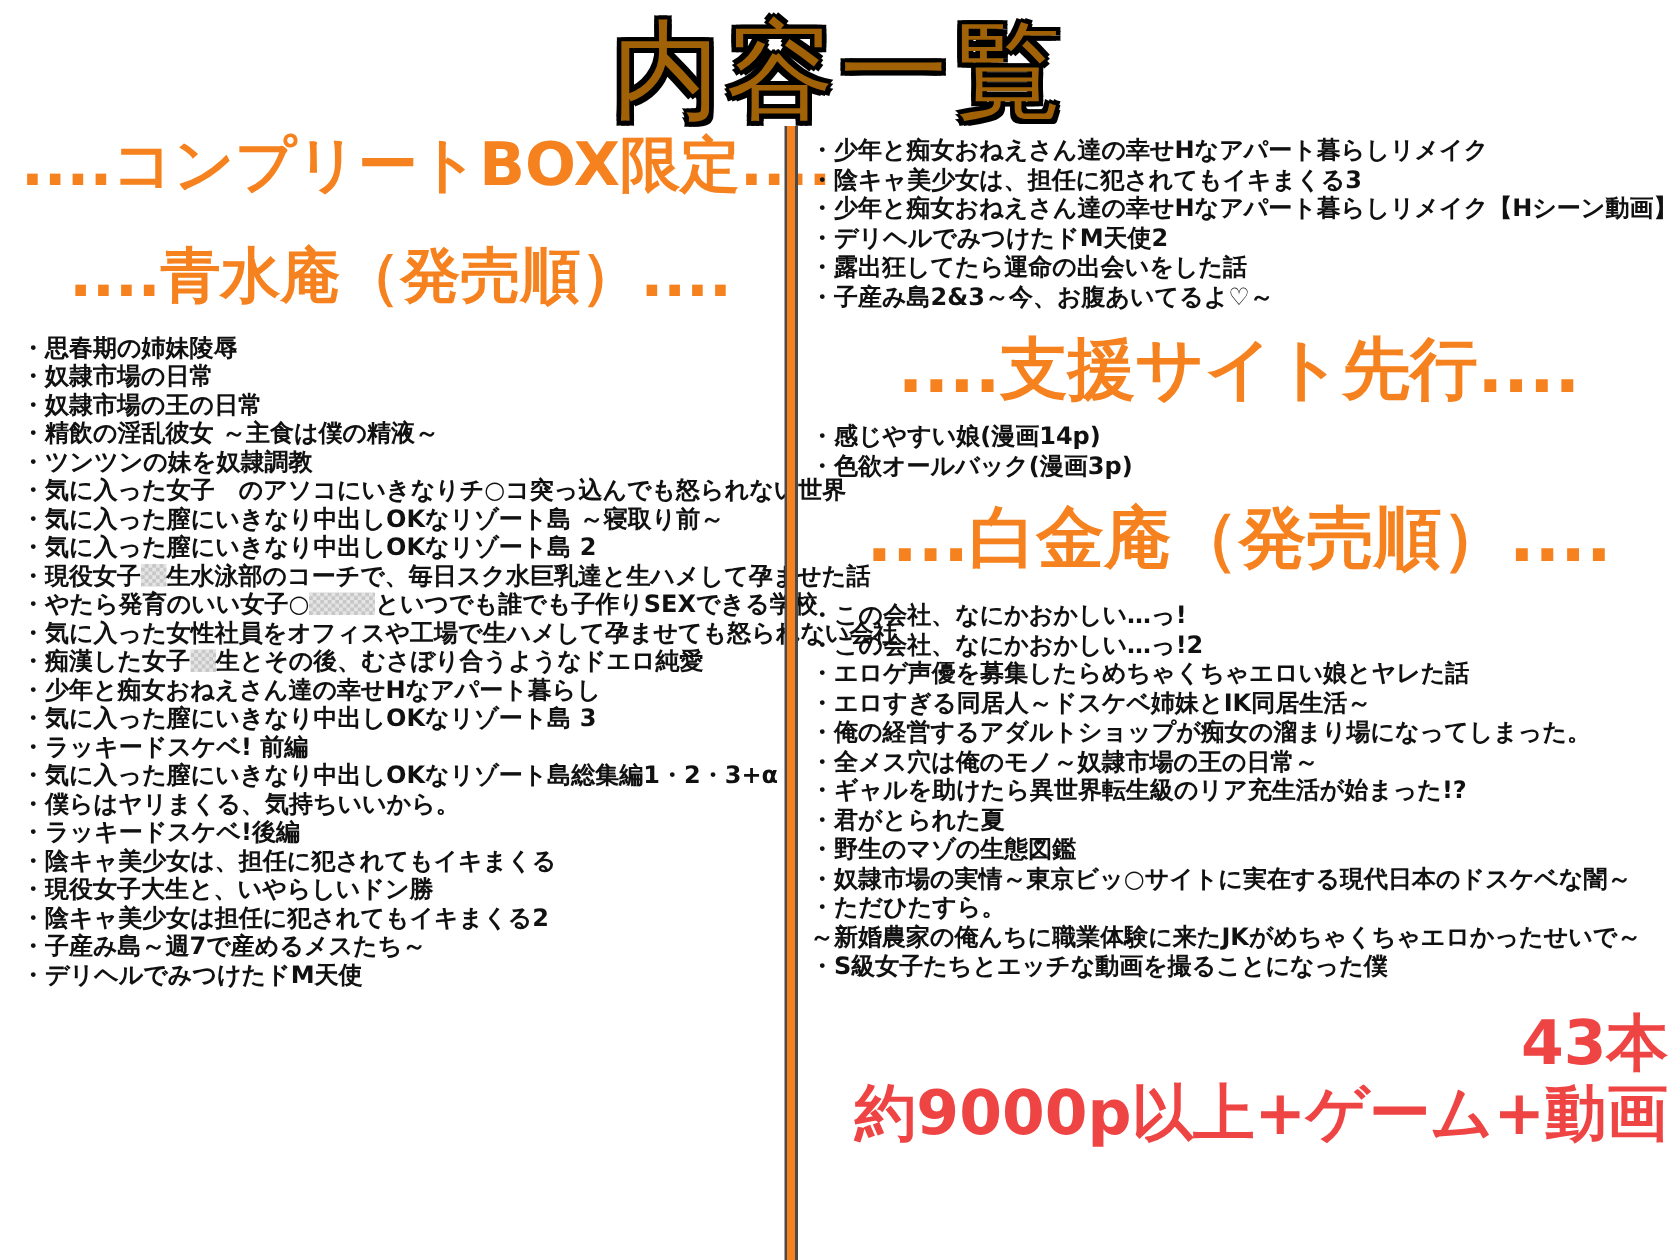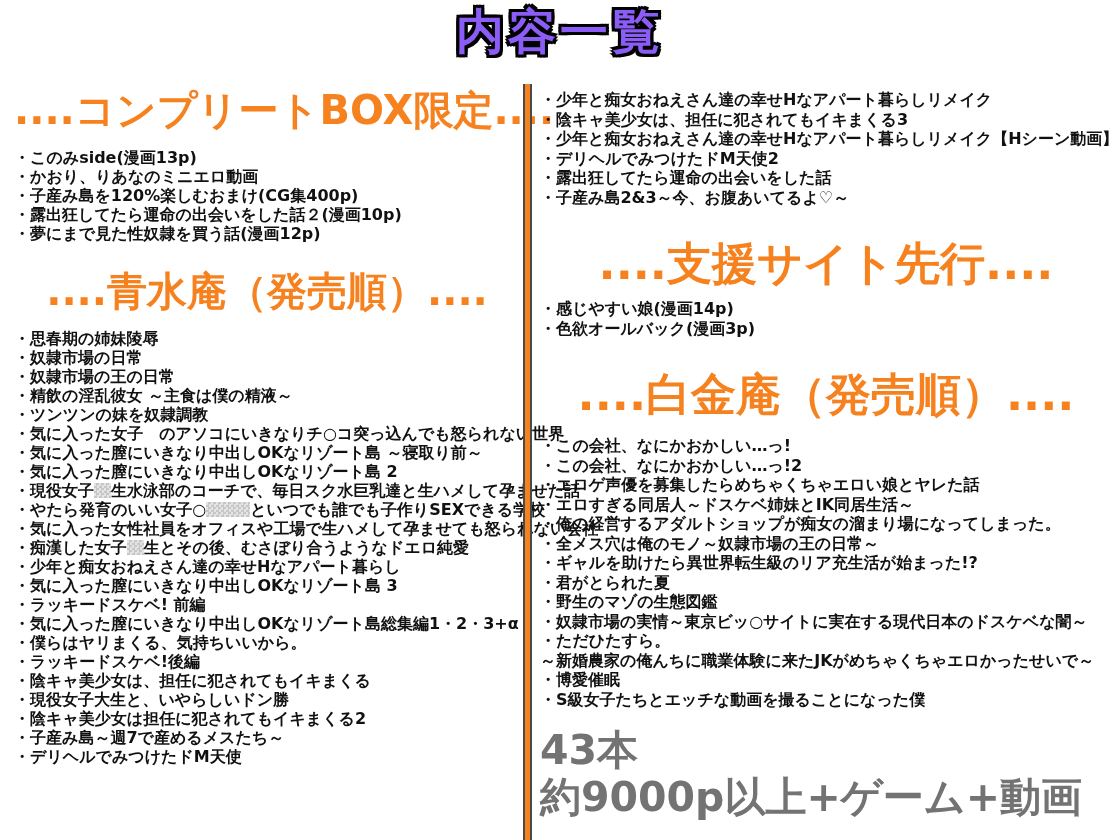--- a/index.html
+++ b/index.html
@@ -7,22 +7,22 @@
     position:relative;
     width:1120px; height:840px;
     background:#ffffff;
     overflow:hidden;
     font-family:"DejaVu Sans", sans-serif;
   }
   
   .page-title {
     position:absolute; top:0; left:0; width:100%;
     margin:0; text-align:center;
-    font-size:48px; font-weight:700; letter-spacing:4px;
-    color:#8b5cf6;
+    font-size:72px; font-weight:400; letter-spacing:4px;
+    color:#a16207;
     text-shadow:
       -3px -3px 0 #000, 3px -3px 0 #000, -3px 3px 0 #000, 3px 3px 0 #000,
       -3px 0 0 #000, 3px 0 0 #000, 0 -3px 0 #000, 0 3px 0 #000;
   }
   
   .col { position:absolute; top:84px; }
   .col-left  { left:14px;  width:506px; }
   .col-right { left:540px; width:572px; }
   .divider {
     position:absolute; top:84px; bottom:0; left:523px; width:9px;
@@ -30,58 +30,51 @@
       #4a4a4a 0 2px, #F6821F 2px 7px, #4a4a4a 7px 9px);
   }
   
   .section-heading {
     margin:0; text-align:center;
     color:#F6821F; font-weight:900; white-space:nowrap;
   }
   .col-left .section-heading  { font-size:40px; line-height:52px; }
   .col-right .section-heading { font-size:45px; line-height:58px; }
   .heading-gap-left  { margin-top:22px; }
-  .heading-gap-right { margin-top:28px; }
+  .heading-gap-right { margin-top:10px; }
   
   .list { margin-top:12px; }
   .list .item {
     color:#111111; font-size:16px; font-weight:bold;
     line-height:19px; white-space:nowrap;
   }
   .col-right .list .item { line-height:19.5px; }
   .list-tight { margin-top:6px; }
   
   .censor {
     display:inline-block; width:17px; height:15px; vertical-align:-2px;
     background:repeating-conic-gradient(#c7c7c7 0% 25%, #e4e4e4 0% 50%) 0 0 / 5px 5px;
   }
   .censor.wide { width:44px; }
   
   .totals { margin-top:18px; }
   .totals .totals-line {
-    color:#737373; font-size:41px; font-weight:900;
-    line-height:47px; white-space:nowrap;
+    color:#ef4444; font-size:41px; font-weight:900;
+    line-height:47px; white-space:nowrap;text-align:right;
   }
 </style>
 </head>
 <body>
 
 <div class="page">
 
   <h1 class="page-title">内容一覧</h1>
 
   <div class="col col-left">
     <h2 class="section-heading">....コンプリートBOX限定....</h2>
-    <div class="list">
-        <div class="item">・このみside(漫画13p)</div>
-        <div class="item">・かおり、りあなのミニエロ動画</div>
-        <div class="item">・子産み島を120%楽しむおまけ(CG集400p)</div>
-        <div class="item">・露出狂してたら運命の出会いをした話２(漫画10p)</div>
-        <div class="item">・夢にまで見た性奴隷を買う話(漫画12p)</div>
-      </div>
 
     <h2 class="section-heading heading-gap-left">....青水庵（発売順）....</h2>
     <div class="list">
         <div class="item">・思春期の姉妹陵辱</div>
         <div class="item">・奴隷市場の日常</div>
         <div class="item">・奴隷市場の王の日常</div>
         <div class="item">・精飲の淫乱彼女 ～主食は僕の精液～</div>
         <div class="item">・ツンツンの妹を奴隷調教</div>
         <div class="item">・気に入った女子　のアソコにいきなりチ○コ突っ込んでも怒られない世界</div>
         <div class="item">・気に入った膣にいきなり中出しOKなリゾート島 ～寝取り前～</div>
@@ -129,21 +122,20 @@
         <div class="item">・エロゲ声優を募集したらめちゃくちゃエロい娘とヤレた話</div>
         <div class="item">・エロすぎる同居人～ドスケベ姉妹とIK同居生活～</div>
         <div class="item">・俺の経営するアダルトショップが痴女の溜まり場になってしまった。</div>
         <div class="item">・全メス穴は俺のモノ～奴隷市場の王の日常～</div>
         <div class="item">・ギャルを助けたら異世界転生級のリア充生活が始まった!?</div>
         <div class="item">・君がとられた夏</div>
         <div class="item">・野生のマゾの生態図鑑</div>
         <div class="item">・奴隷市場の実情～東京ビッ○サイトに実在する現代日本のドスケベな闇～</div>
         <div class="item">・ただひたすら。</div>
         <div class="item">～新婚農家の俺んちに職業体験に来たJKがめちゃくちゃエロかったせいで～</div>
-        <div class="item">・博愛催眠</div>
         <div class="item">・S級女子たちとエッチな動画を撮ることになった僕</div>
       </div>
 
     <div class="totals">
       <div class="totals-line">43本</div>
       <div class="totals-line">約9000p以上+ゲーム+動画</div>
     </div>
   </div>
 
 </div>

